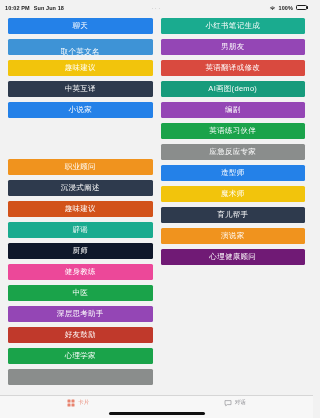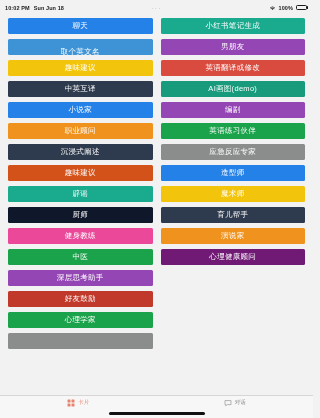--- a/index.html
+++ b/index.html
@@ -155,21 +155,21 @@
         </div>
         <div class="chip" style="background: rgb(242, 196, 12);">
           <span>趣味建议</span>
         </div>
         <div class="chip" style="background: rgb(46, 58, 77);">
           <span>中英互译</span>
         </div>
         <div class="chip" style="background: rgb(36, 129, 232);">
           <span>小说家</span>
         </div>
-        <div class="chip" style="background: rgb(240, 147, 30);">
+        <div class="chip" style="background: rgb(240, 147, 30); margin-top: 36px;">
           <span>职业顾问</span>
         </div>
         <div class="chip" style="background: rgb(46, 58, 77);">
           <span>沉浸式阐述</span>
         </div>
         <div class="chip" style="background: rgb(210, 82, 26);">
           <span>趣味建议</span>
         </div>
         <div class="chip" style="background: rgb(26, 171, 143);">
           <span>辟谣</span>

